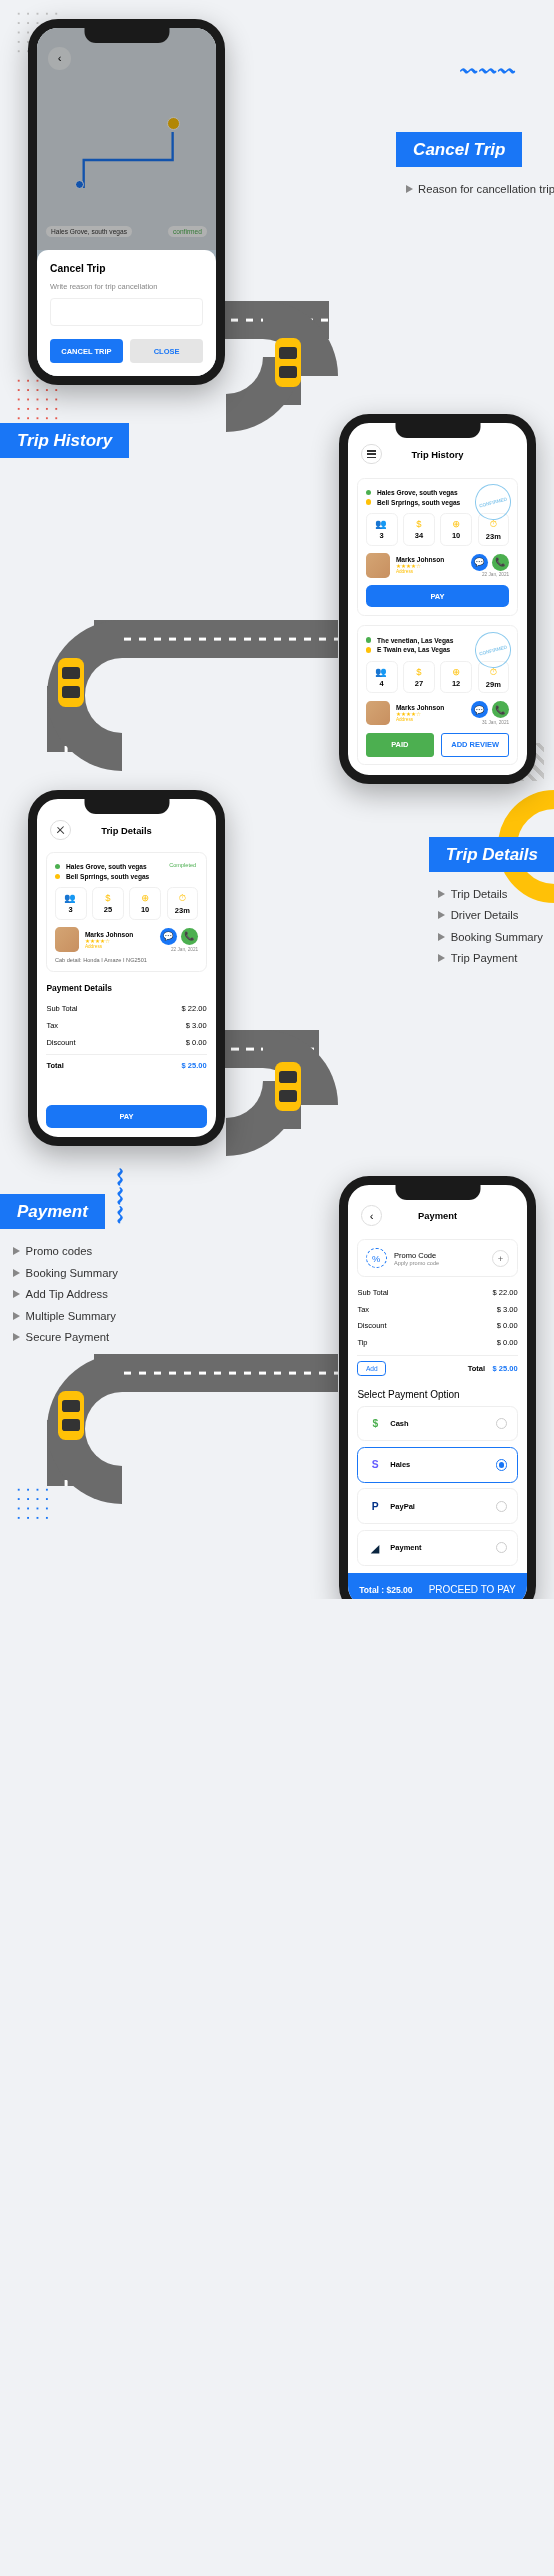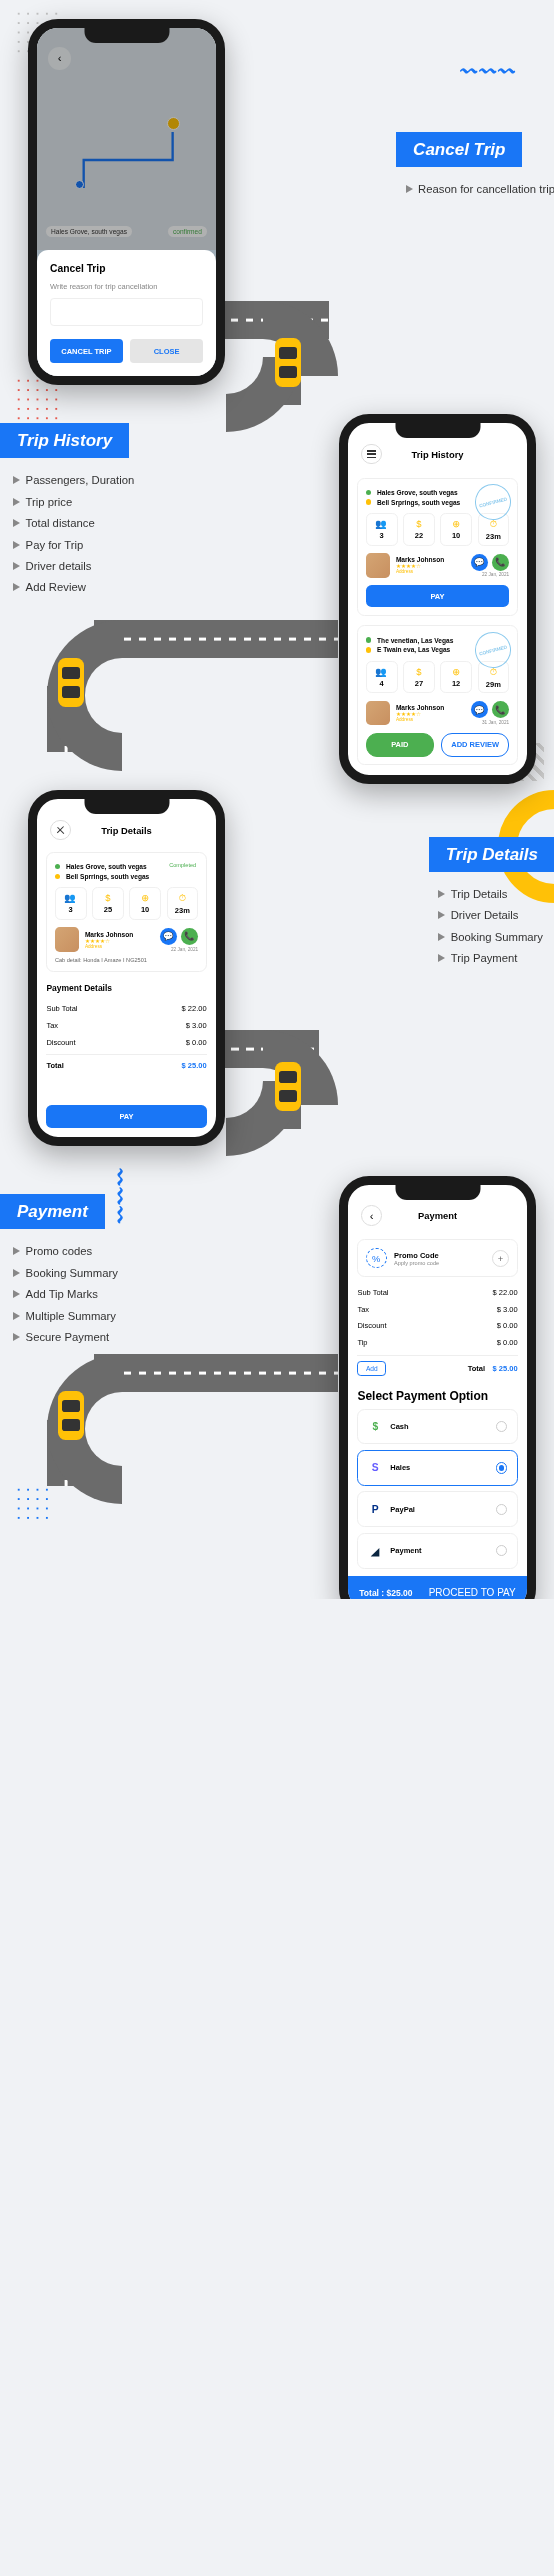--- a/index.html
+++ b/index.html
@@ -62,37 +62,37 @@
 .avatar{width:24.4px;height:24.4px;border-radius:4.7px;background:linear-gradient(135deg,#d4a574,#c89060);flex-shrink:0}
 .drv-info{flex:1}
 .drv-name{font-size:6.6px;font-weight:bold}
 .stars{color:#ffc107;font-size:5.6px}
 .addr{font-size:4.7px;color:#ffc107}
 .action-icons{display:flex;gap:3.8px}
 .act-ico{width:17px;height:17px;border-radius:50%;display:flex;align-items:center;justify-content:center;font-size:8.5px;color:#fff}
 .date-txt{font-size:4.7px;color:#888;text-align:right;margin-top:1.9px}
 .pay-btn{width:100%;background:#1976f6;color:#fff;padding:6.6px;font-size:7.5px;font-weight:bold;border:none;border-radius:5.6px;margin-top:7.5px;cursor:pointer}
 .paid-row{display:flex;gap:7.5px;margin-top:7.5px}
-.paid-btn{flex:1;padding:6.6px;font-size:7.5px;font-weight:bold;border-radius:11px;cursor:pointer;border:0.9px solid}
+.paid-btn{flex:1;padding:6.6px;font-size:7.5px;font-weight:bold;border-radius:3px;cursor:pointer;border:0.9px solid}
 
 .td-screen{min-height:338px;padding:17px 9.4px 9.4px;display:flex;flex-direction:column}
 .pd-section{margin-top:11.3px;font-size:7.5px}
 .pd-section h4{font-size:8.5px;margin-bottom:7.5px}
 .pd-row{display:flex;justify-content:space-between;padding:3.8px 0;font-size:7.5px}
 .pd-total{border-top:0.9px solid #eee;margin-top:3.8px;padding-top:5.6px;font-weight:bold}
 .pd-total .amt{color:#1976f6}
 .cab-detail{font-size:5.6px;color:#666;margin-top:5.6px}
 .pay-bottom{margin-top:auto;padding-top:19px}
 
 .pm-screen{min-height:367px;padding:17px 9.4px 0;display:flex;flex-direction:column}
 .promo-card{border:0.9px solid #eee;border-radius:7.5px;padding:7.5px;display:flex;align-items:center;gap:7.5px;margin-top:9.4px}
 .promo-ico{width:20.7px;height:20.7px;border:0.9px dashed #1976f6;border-radius:50%;display:flex;align-items:center;justify-content:center;color:#1976f6;font-size:9.4px}
 .add-circ{width:17px;height:17px;border:0.9px solid #ddd;border-radius:50%;display:flex;align-items:center;justify-content:center;font-size:9.4px;color:#666}
 .add-tip{border:0.9px solid #1976f6;color:#1976f6;padding:2.8px 7.5px;font-size:6.6px;border-radius:3.8px;background:#fff;cursor:pointer}
-.sel-title{font-size:12px;font-weight:bold;margin:9.4px 0 5.6px}
+.sel-title{font-size:10px;font-weight:normal;margin:9.4px 0 5.6px}
 .pm-opt{border:0.9px solid #eee;border-radius:7.5px;padding:9.4px;display:flex;align-items:center;gap:7.5px;margin-bottom:5.6px;cursor:pointer}
 .pm-opt.selected{border-color:#1976f6;border-width:1.9px}
 .pm-logo{width:15px;height:15px;display:flex;align-items:center;justify-content:center;font-weight:bold;font-size:10.3px}
 .pm-name{flex:1;font-size:7.5px;font-weight:bold}
 .radio{width:11.3px;height:11.3px;border:1.4px solid #ccc;border-radius:50%;display:flex;align-items:center;justify-content:center}
 .radio.on{border-color:#1976f6}
 .radio.on::after{content:'';width:5.6px;height:5.6px;background:#1976f6;border-radius:50%}
 .pm-footer{background:#1976f6;color:#fff;padding:11.3px;display:flex;justify-content:space-between;align-items:center;font-size:8.5px;font-weight:bold;margin:1.9px -9.4px 0}
 .checkout-btn{background:none;border:none;color:#fff;font-size:10px;font-weight:normal;cursor:pointer}
 </style>
@@ -147,28 +147,20 @@
 <div class="road-arc" style="top:301px;left:263px;border-radius:0 75px 0 0;border-left:none;border-bottom:none"></div>
 <div class="road" style="top:367px;left:263px;height:38px"></div>
 <div class="road-arc" style="top:357px;left:226px;border-radius:0 0 75px 0;border-left:none;border-top:none"></div>
 <div class="taxi" style="top:338px;left:275px">
     <div class="taxi-body"></div>
   </div>
 
 <div class="section" style="position:relative;height:404px">
   <div style="position:absolute;left:0;top:9.4px">
     <div class="sect-title">Trip History</div>
-    <ul class="feat-list" style="padding-left:13px">
-      <li>Passengers, Duration</li>
-      <li>Trip price</li>
-      <li>Total distance</li>
-      <li>Pay for Trip</li>
-      <li>Driver details</li>
-      <li>Add Review</li>
-    </ul>
   </div>
   <div class="phone" style="position:absolute;right:19px;top:0">
     <div class="notch"></div>
     <div class="screen th-screen">
       <div class="th-header">
         <div class="hamburger">
             <span></span>
             <span></span>
             <span></span>
           </div>
@@ -185,21 +177,21 @@
             <div class="dot-y"></div>
             <span>Bell Srprings, south vegas</span>
           </div>
         <div class="stat-grid">
           <div class="stat-col">
               <div class="ico">👥</div>
               <div class="val">3</div>
             </div>
           <div class="stat-col">
               <div class="ico">$</div>
-              <div class="val">22</div>
+              <div class="val">34</div>
             </div>
           <div class="stat-col">
               <div class="ico">⊕</div>
               <div class="val">10</div>
             </div>
           <div class="stat-col">
               <div class="ico">⏱</div>
               <div class="val">23m</div>
             </div>
         </div>
@@ -379,36 +371,36 @@
 <div class="taxi" style="top:1062px;left:275px">
     <div class="taxi-body"></div>
   </div>
 
 <div class="section" style="position:relative;height:414px">
   <div style="position:absolute;left:0;top:9.4px">
     <div class="sect-title">Payment</div>
     <ul class="feat-list" style="padding-left:13px">
       <li>Promo codes</li>
       <li>Booking Summary</li>
-      <li>Add Tip Marks</li>
+      <li>Add Tip Address</li>
       <li>Multiple Summary</li>
       <li>Secure Payment</li>
     </ul>
   </div>
   <div class="phone" style="position:absolute;right:19px;top:-9.4px">
     <div class="notch"></div>
     <div class="screen pm-screen">
       <div class="th-header">
         <div style="width:20.7px;height:20.7px;border:0.9px solid #ddd;border-radius:50%;display:flex;align-items:center;justify-content:center;font-size:11.3px">‹</div>
         <div class="th-title">Payment</div>
       </div>
       <div class="promo-card">
         <div class="promo-ico">%</div>
         <div style="flex:1">
-          <div style="font-size:7.5px;font-weight:bold">Promo Code</div>
+          <div style="font-size:7.5px;font-weight:normal">Promo Code</div>
           <div style="font-size:5.6px;color:#888">Apply promo code</div>
         </div>
         <div class="add-circ">+</div>
       </div>
       <div class="pd-section" style="margin-top:7.5px">
         <div class="pd-row">
             <span>Sub Total</span>
             <span>$ 22.00</span>
           </div>
         <div class="pd-row">

